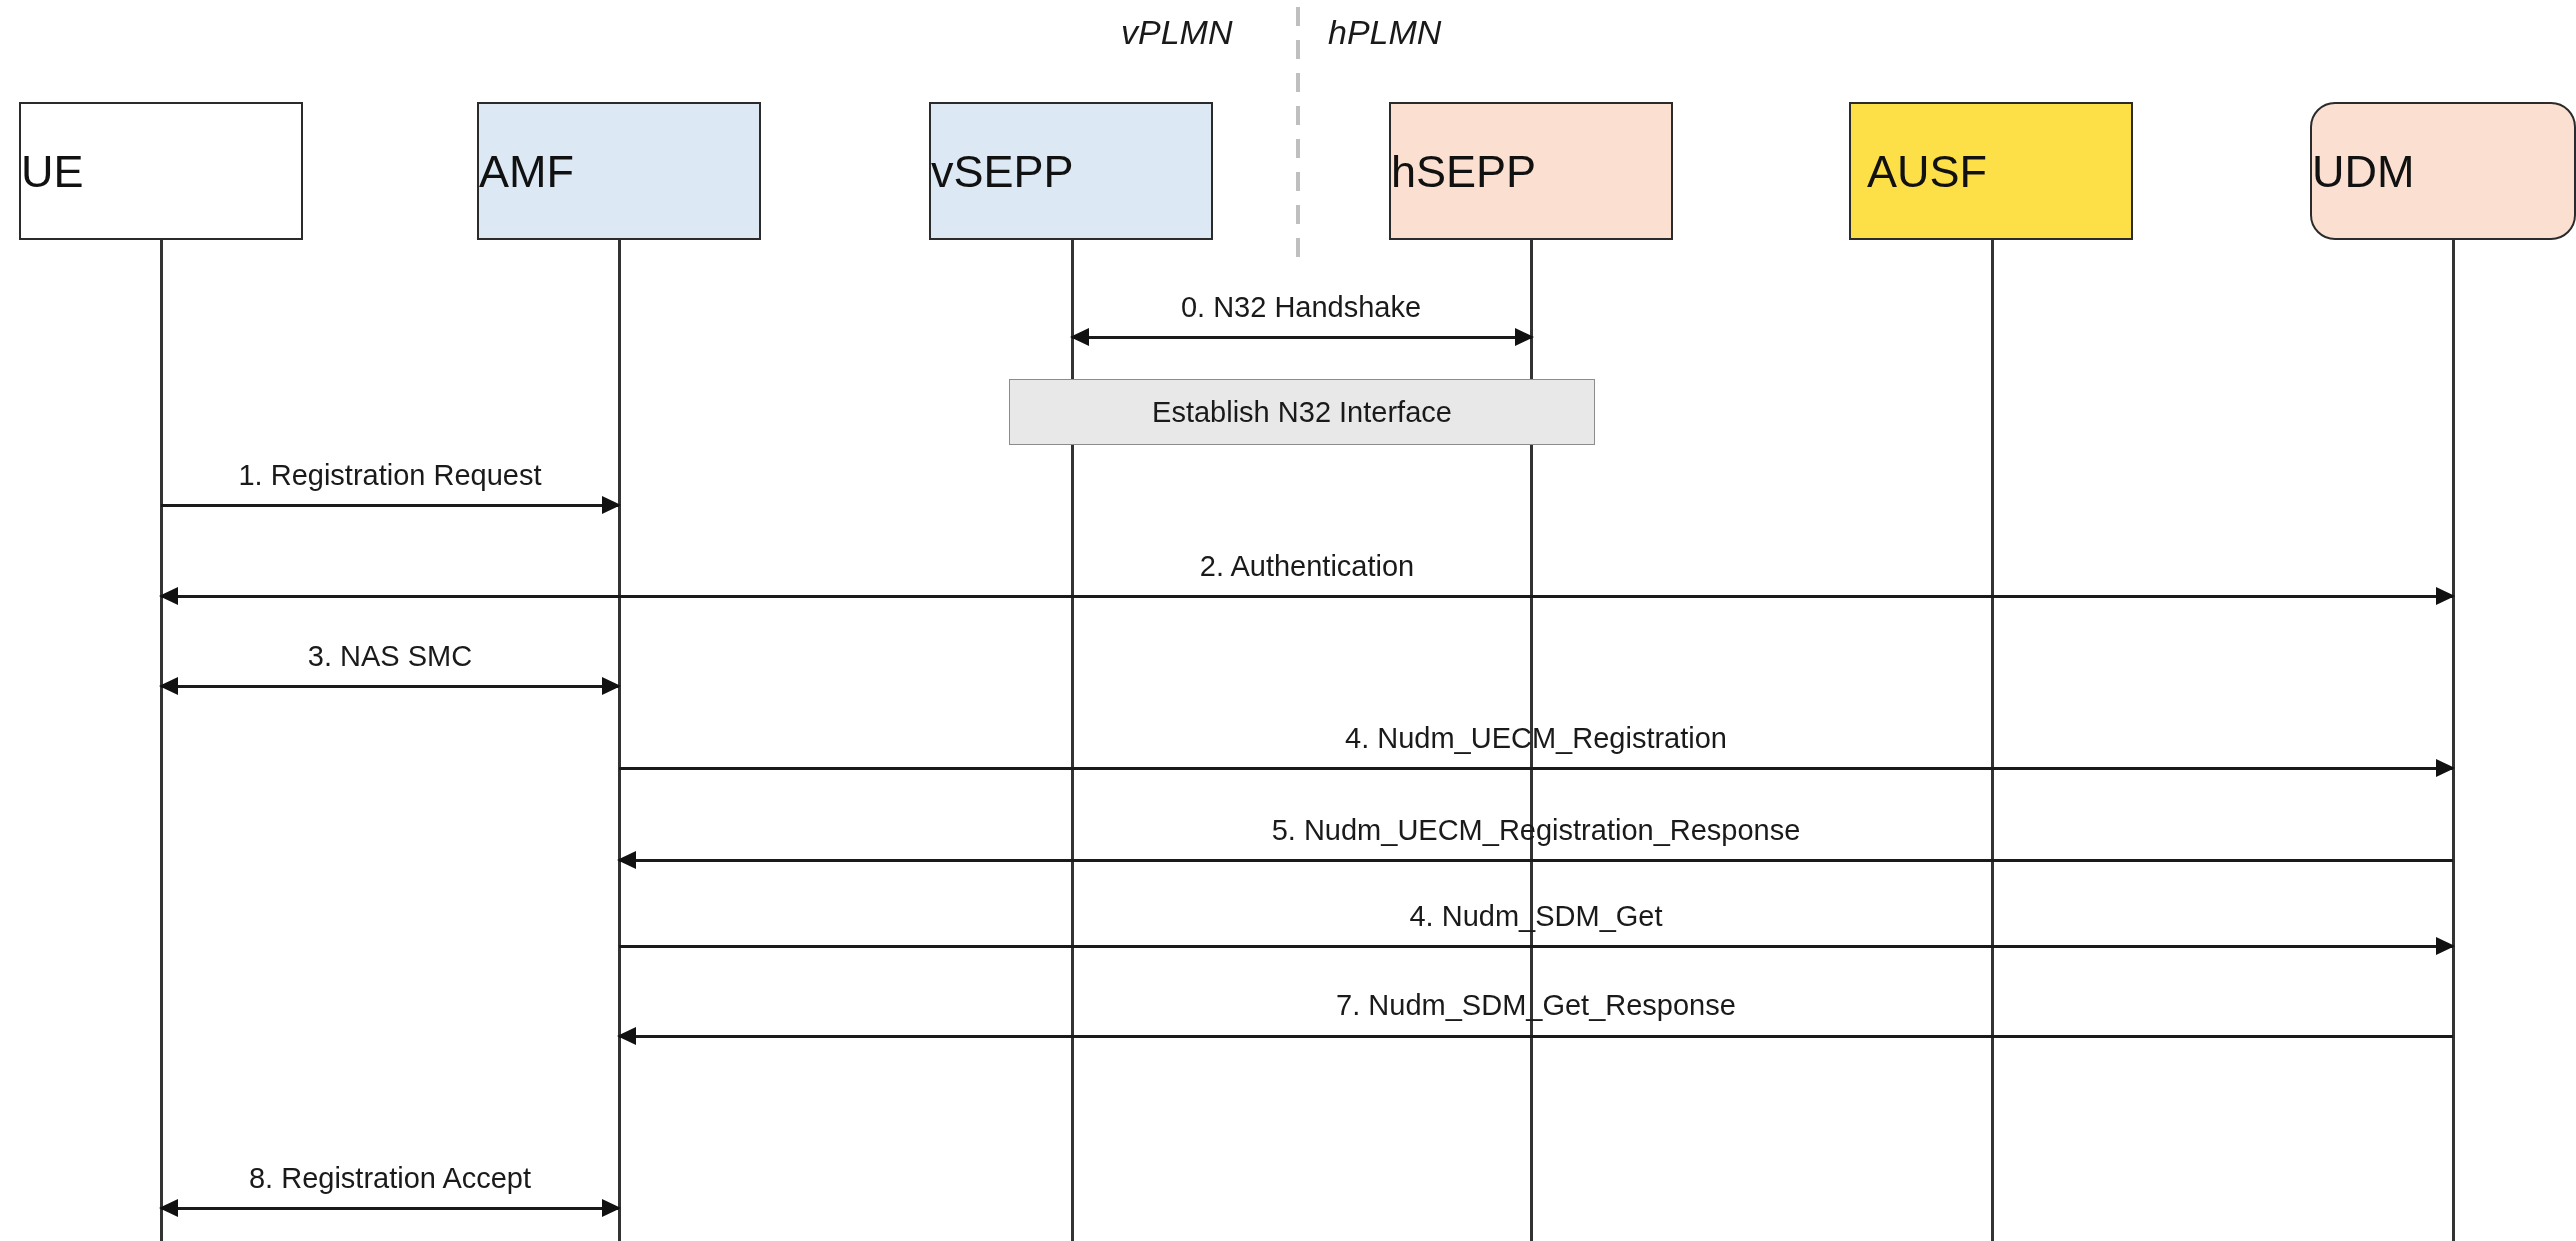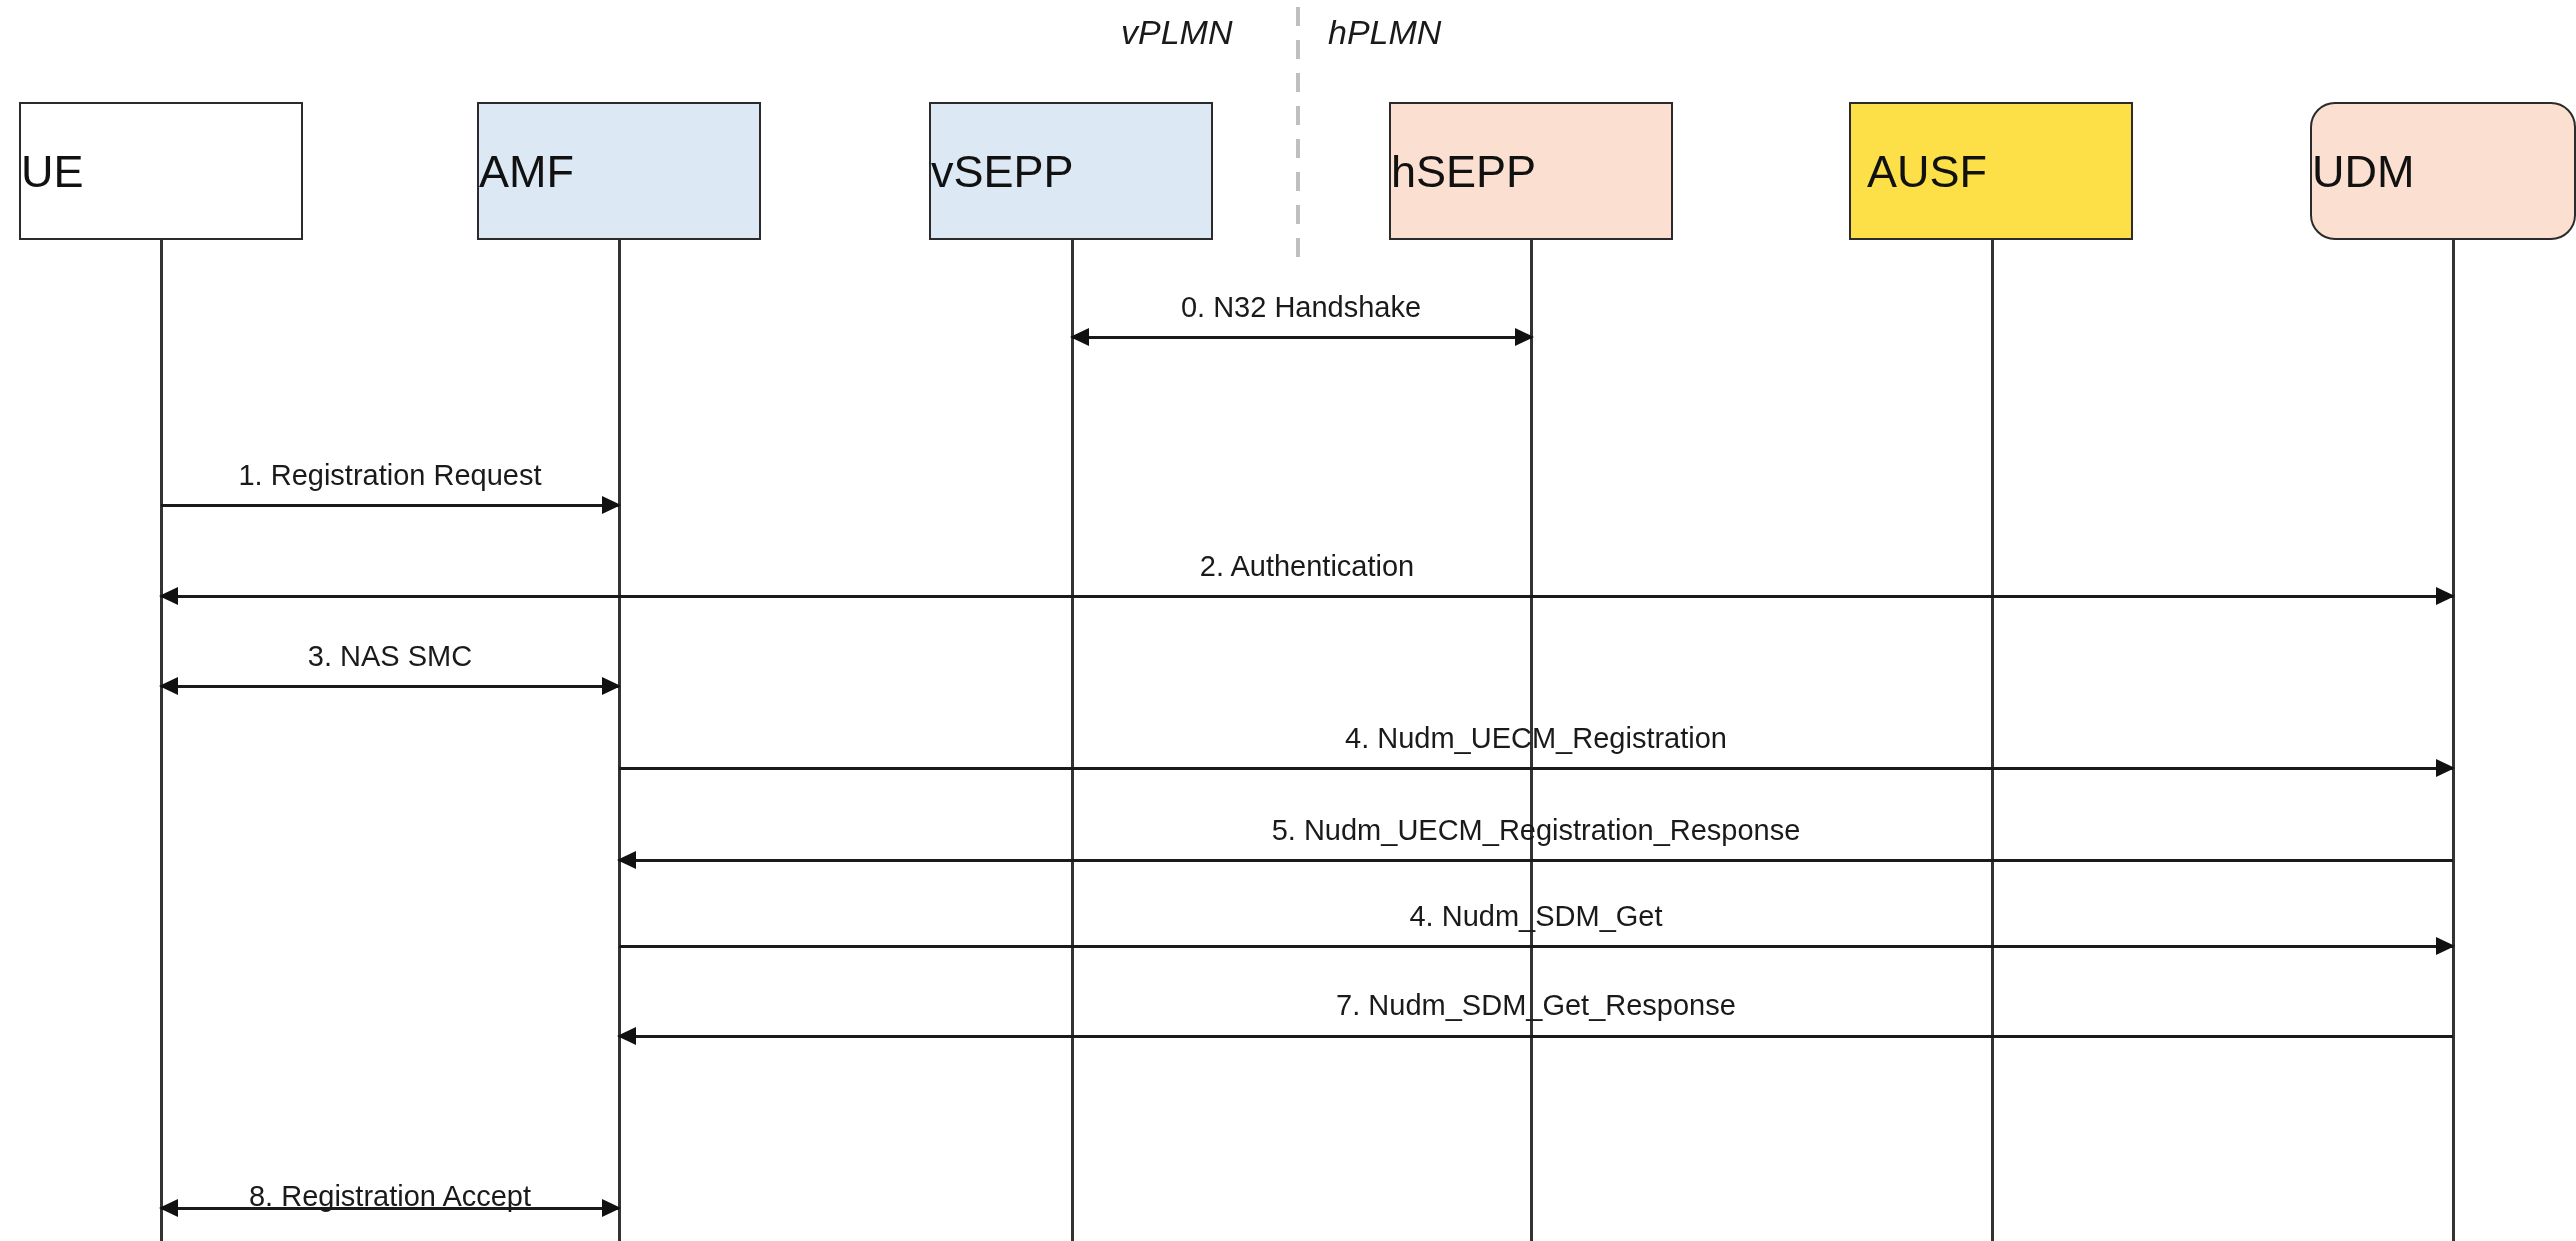--- a/index.html
+++ b/index.html
@@ -207,18 +207,21 @@
       <div class="msg" style="left: 619px; top: 1035px; width: 1834px;">
         <div class="line"></div>
         <div class="head-left"></div>
       </div>
       <div class="msg-label" style="left: 1536px; top: 991px;">7. Nudm_SDM_Get_Response</div>
       <div class="msg" style="left: 161px; top: 1207px; width: 458px;">
         <div class="line"></div>
         <div class="head-right"></div>
         <div class="head-left"></div>
       </div>
-      <div class="msg-label" style="left: 390px; top: 1164px; margin-top: 18px;">8. Registration Accept</div>
+      <div class="msg-label" style="left: 390px; top: 1164px;">8. Registration Accept</div>
     </div>
 
+  <div id="note-n32">
+    <span class="note-text">Establish N32 Interface</span>
+  </div>
 
 </div>
 
 
 </body></html>

